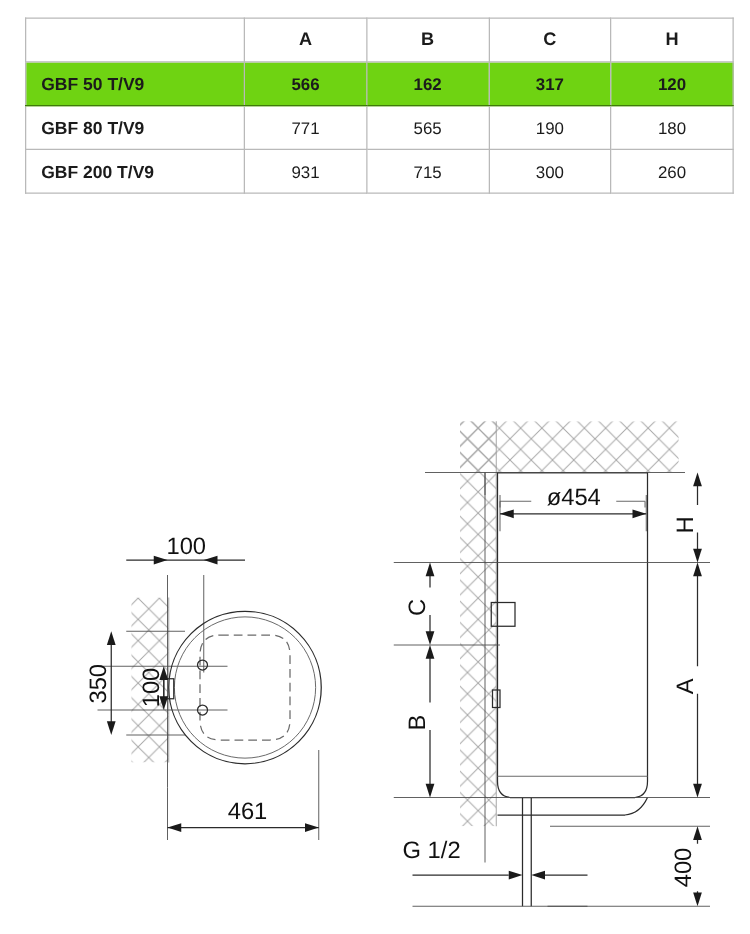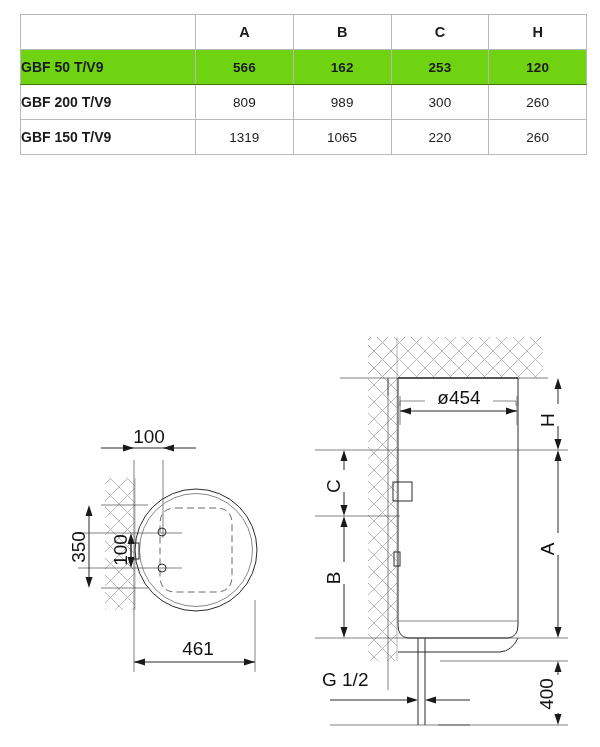--- a/index.html
+++ b/index.html
@@ -39,21 +39,21 @@
     box-sizing: border-box;
   }
   table#spec-table th {
     font-weight: bold;
     font-size: 14.5px;
   }
   table#spec-table .model-cell {
     text-align: left;
     font-weight: bold;
     font-size: 14px;
-    padding-left: 0;
+    padding-left: 12px;
     width: 175px;
   }
   table#spec-table tr.highlight td {
     background: #6fd312;
     border-top: 1px solid #3f7a0a;
     border-bottom: 1px solid #3f7a0a;
     font-weight: bold;
   }
   table#spec-table tr.highlight td.model-cell {
     font-weight: bold;
@@ -98,35 +98,35 @@
         <th>B</th>
         <th>C</th>
         <th>H</th>
       </tr>
     </thead>
     <tbody>
       <tr class="highlight">
         <td class="model-cell">GBF 50 T/V9</td>
         <td>566</td>
         <td>162</td>
-        <td>253</td>
+        <td>317</td>
         <td>120</td>
       </tr>
       <tr>
-        <td class="model-cell">GBF 200 T/V9</td>
-        <td>809</td>
-        <td>989</td>
-        <td>300</td>
-        <td>260</td>
+        <td class="model-cell">GBF 80 T/V9</td>
+        <td>771</td>
+        <td>565</td>
+        <td>190</td>
+        <td>180</td>
       </tr>
       <tr>
-        <td class="model-cell">GBF 150 T/V9</td>
-        <td>1319</td>
-        <td>1065</td>
-        <td>220</td>
+        <td class="model-cell">GBF 200 T/V9</td>
+        <td>931</td>
+        <td>715</td>
+        <td>300</td>
         <td>260</td>
       </tr>
     </tbody>
   </table>
 </div>
 
 <div id="drawings">
   <svg class="dwg-svg" width="600" height="447" viewBox="0 0 600 447">
     <defs>
       <pattern id="wallhatch" width="17" height="17" patternUnits="userSpaceOnUse">

